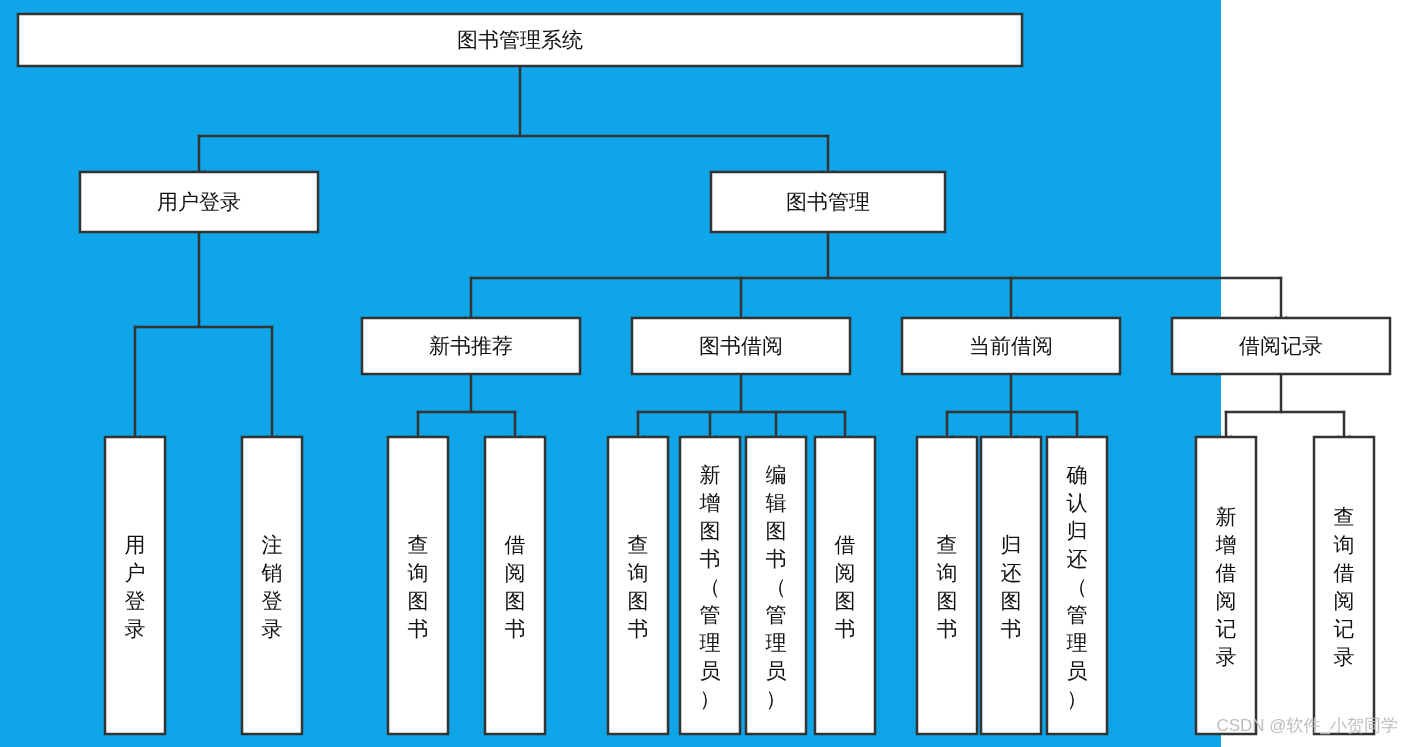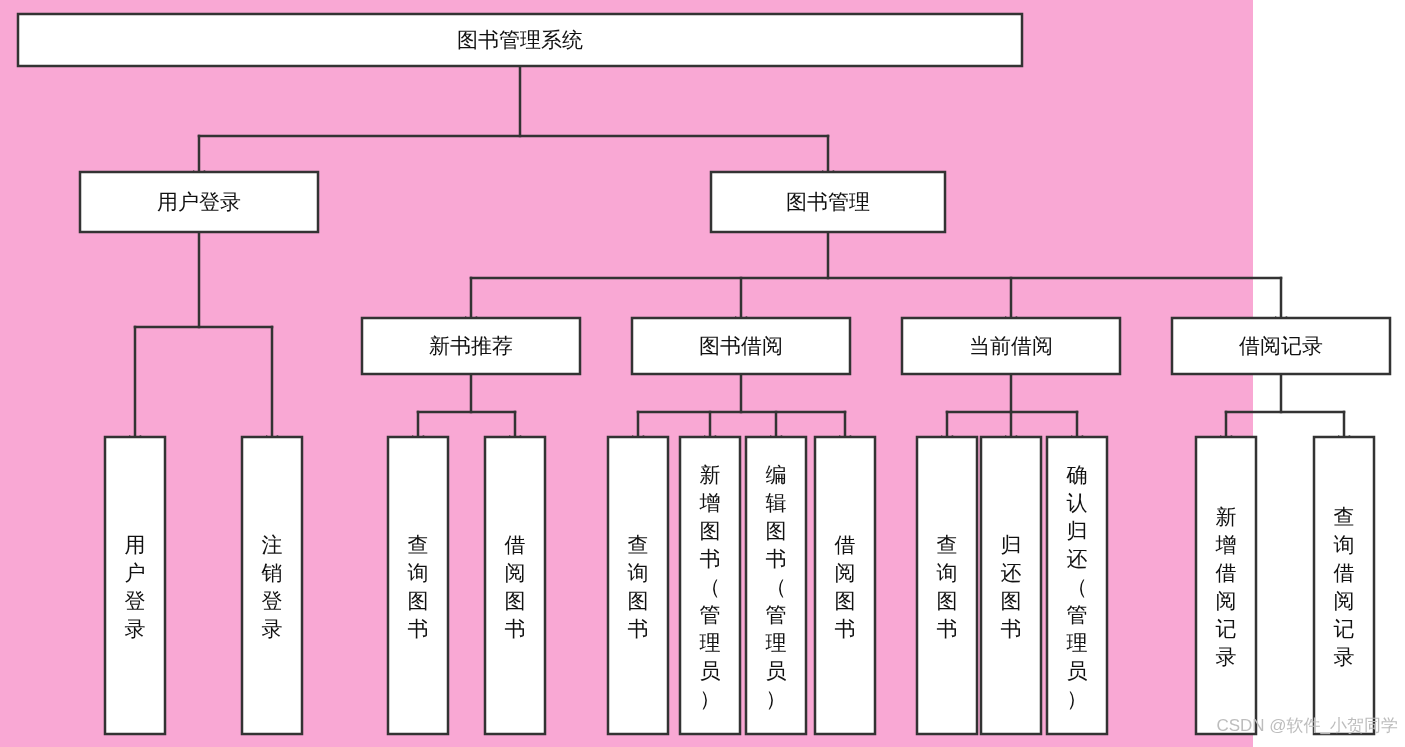--- a/index.html
+++ b/index.html
@@ -10,22 +10,21 @@
   body {
     width: 1405px;
     height: 747px;
     font-family: "Liberation Sans", "DejaVu Sans", sans-serif;
     overflow: hidden;
   }
   #diagram-root {
     position: relative;
     width: 1221px;
     height: 747px;
-    background: #f9a8d4;
-    padding-left: 32px;
+    background: #0ea5e9;
   }
   svg#tree-svg {
     position: absolute;
     left: 0;
     top: 0;
     width: 1405px;
     height: 747px;
   }
   .node-box {
     fill: #ffffff;

